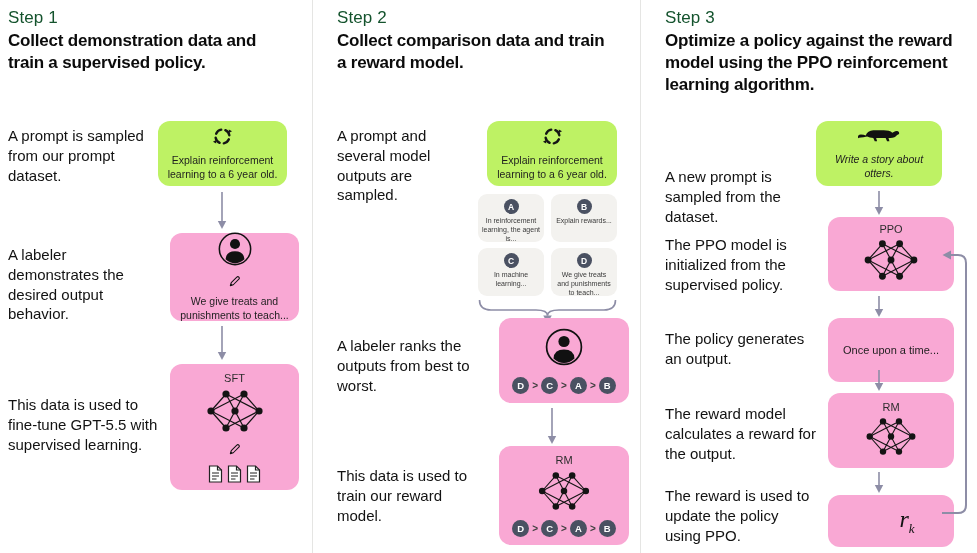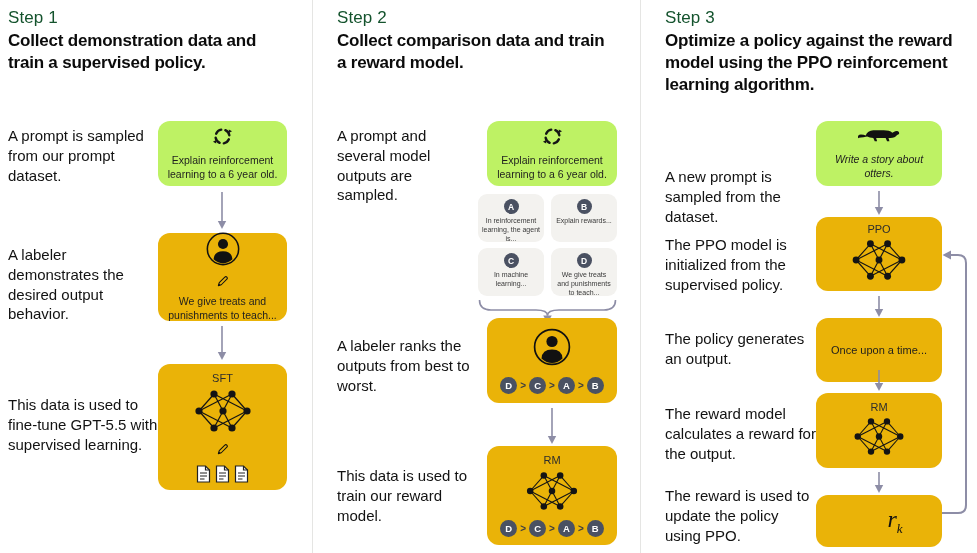--- a/index.html
+++ b/index.html
@@ -4,21 +4,21 @@
 <style>
   html,body{margin:0;padding:0;background:#fff;}
   .stage{position:relative;width:977px;height:553px;background:#ffffff;overflow:hidden;
          font-family:"Liberation Sans",sans-serif;color:#0e0e0e;}
   .divider{position:absolute;top:0;width:1px;height:553px;background:#e5e5e3;}
   .step-label{position:absolute;font-size:17px;color:#14532d;letter-spacing:.1px;}
   .col-title{position:absolute;font-size:17px;font-weight:bold;color:#0b0b0b;line-height:1.3;letter-spacing:-.2px;}
   .caption{position:absolute;font-size:15px;line-height:1.32;color:#121212;}
   .box{position:absolute;border-radius:12px;display:flex;flex-direction:column;align-items:center;justify-content:center;box-sizing:border-box;}
   .green{background:#bef264;}
-  .gray{background:#eab308;}
+  .gray{background:#f9a8d4;margin-left:12px;}
   .box-text{font-size:10.5px;line-height:1.3;color:#1e1e1e;text-align:center;width:118px;}
   .model-label{font-size:11px;color:#2d2d2d;}
   .mini-box{position:absolute;width:66px;height:48px;background:#f3f2ef;border-radius:9px;
             display:flex;flex-direction:column;align-items:center;padding-top:5px;box-sizing:border-box;}
   .badge{width:15px;height:15px;border-radius:50%;background:#4a5162;color:#fff;font-size:8.5px;
          font-weight:bold;display:flex;align-items:center;justify-content:center;flex:0 0 auto;}
   .badge.lg{width:17px;height:17px;font-size:9.5px;}
   .mini-text{font-size:7px;line-height:1.3;color:#3a3a3a;text-align:center;margin-top:2px;width:58px;}
   .rank-row{display:flex;align-items:center;gap:3px;}
   .gt{font-size:10px;font-weight:bold;color:#3f3f3f;}

